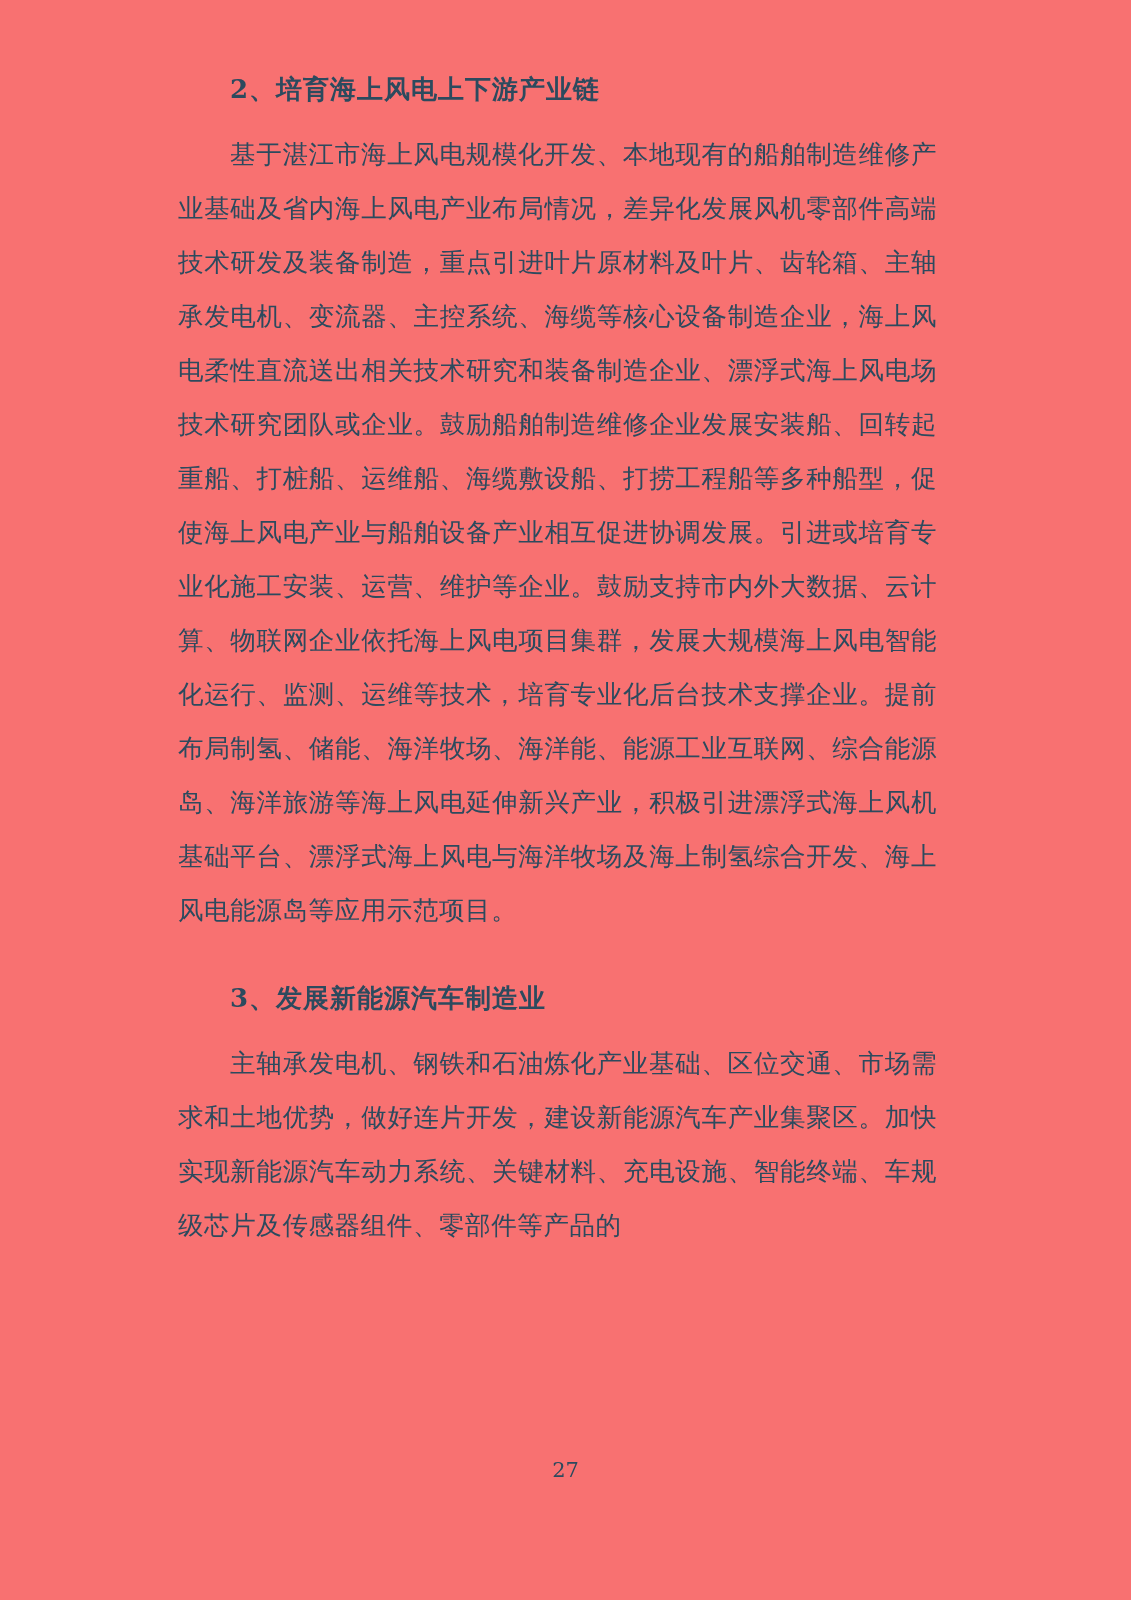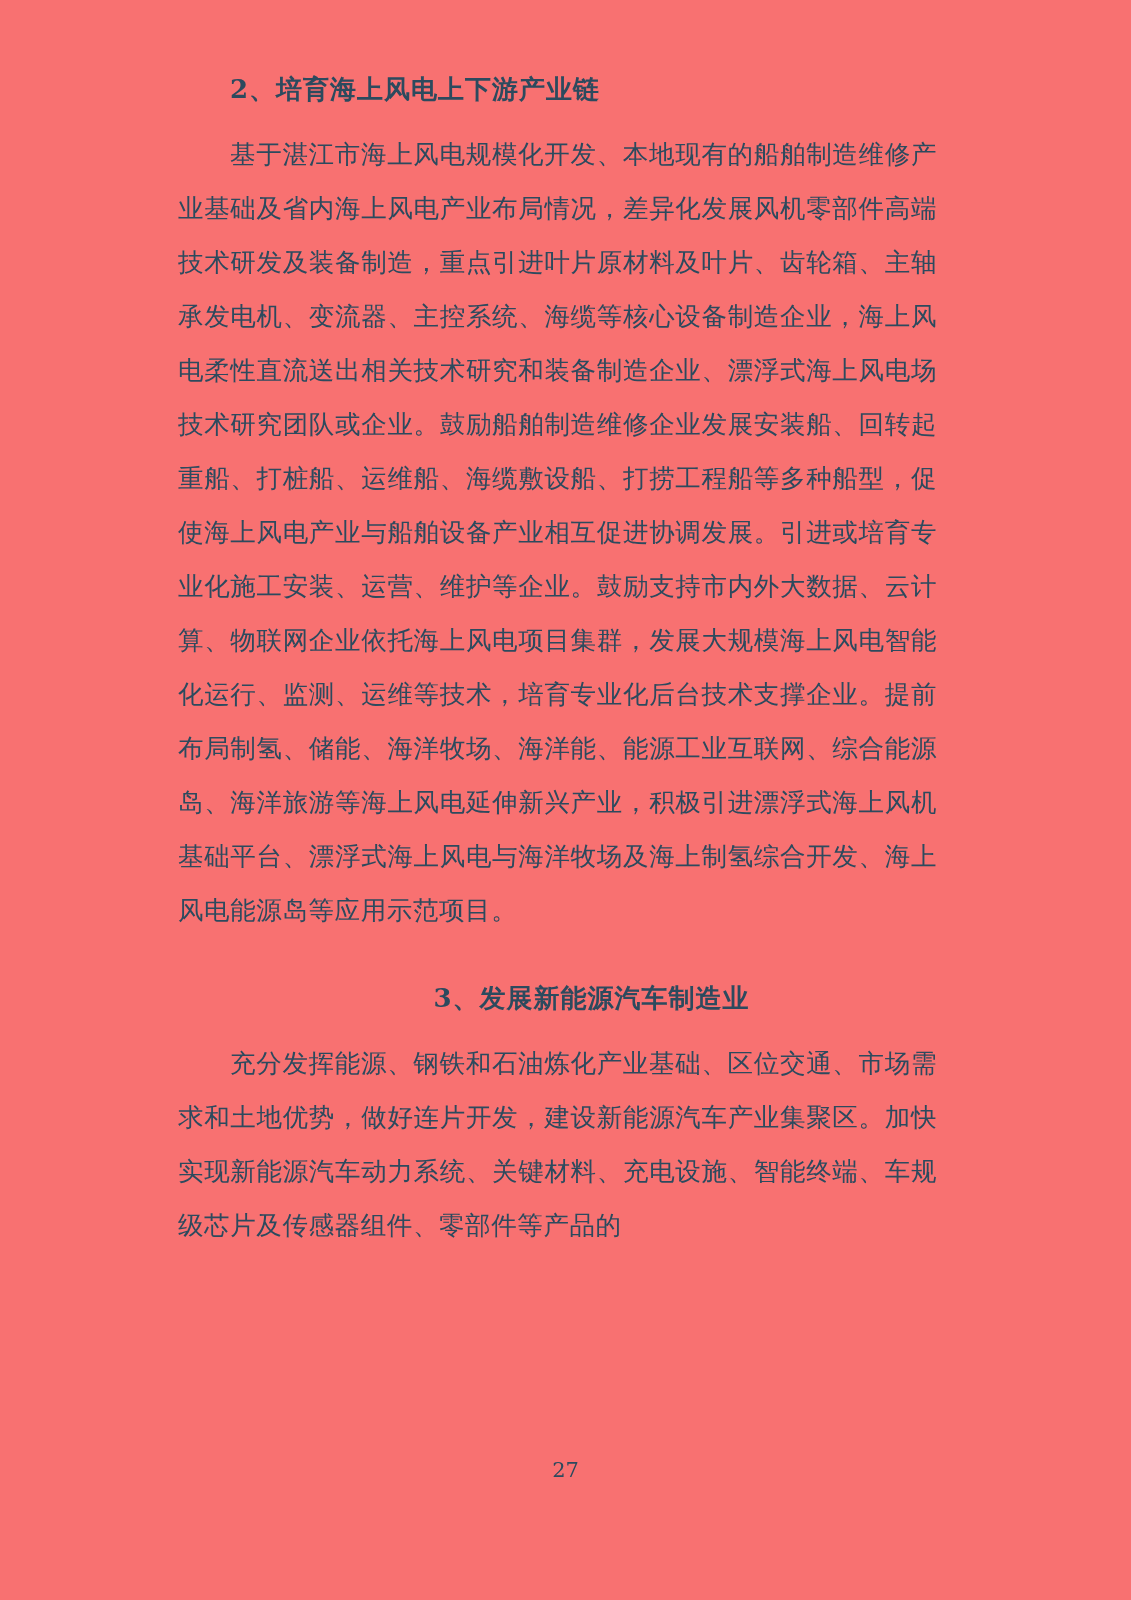--- a/index.html
+++ b/index.html
@@ -25,21 +25,20 @@
     font-size: 26px;
     font-weight: bold;
     letter-spacing: 1px;
     line-height: 1.5;
     margin: 0 0 18px 0;
     text-indent: 52px;
     color: #2c4a5e;
   }
   .heading-2 {
     margin-top: 42px;
-    text-align: center;
   }
   .para {
     font-size: 25.5px;
     line-height: 54px;
     letter-spacing: 0.6px;
     text-align: justify;
     text-justify: inter-ideograph;
     text-indent: 52px;
     margin: 0 16px 6px 0;
     color: #2c4a5e;
@@ -59,17 +58,17 @@
 <body>
 
 <div class="page">
 
   <h2 class="heading heading-1">2、培育海上风电上下游产业链</h2>
 
   <p class="para">基于湛江市海上风电规模化开发、本地现有的船舶制造维修产业基础及省内海上风电产业布局情况，差异化发展风机零部件高端技术研发及装备制造，重点引进叶片原材料及叶片、齿轮箱、主轴承发电机、变流器、主控系统、海缆等核心设备制造企业，海上风电柔性直流送出相关技术研究和装备制造企业、漂浮式海上风电场技术研究团队或企业。鼓励船舶制造维修企业发展安装船、回转起重船、打桩船、运维船、海缆敷设船、打捞工程船等多种船型，促使海上风电产业与船舶设备产业相互促进协调发展。引进或培育专业化施工安装、运营、维护等企业。鼓励支持市内外大数据、云计算、物联网企业依托海上风电项目集群，发展大规模海上风电智能化运行、监测、运维等技术，培育专业化后台技术支撑企业。提前布局制氢、储能、海洋牧场、海洋能、能源工业互联网、综合能源岛、海洋旅游等海上风电延伸新兴产业，积极引进漂浮式海上风机基础平台、漂浮式海上风电与海洋牧场及海上制氢综合开发、海上风电能源岛等应用示范项目。</p>
 
   <h2 class="heading heading-2">3、发展新能源汽车制造业</h2>
 
-  <p class="para">充分发挥能源、钢铁和石油炼化产业基础、区位交通、市场需求和土地优势，做好连片开发，建设新能源汽车产业集聚区。加快实现新能源汽车动力系统、关键材料、充电设施、智能终端、车规级芯片及传感器组件、零部件等产品的</p>
+  <p class="para">主轴承发电机、钢铁和石油炼化产业基础、区位交通、市场需求和土地优势，做好连片开发，建设新能源汽车产业集聚区。加快实现新能源汽车动力系统、关键材料、充电设施、智能终端、车规级芯片及传感器组件、零部件等产品的</p>
 
   <div class="page-number">27</div>
 
 </div>
 
 </body></html>

